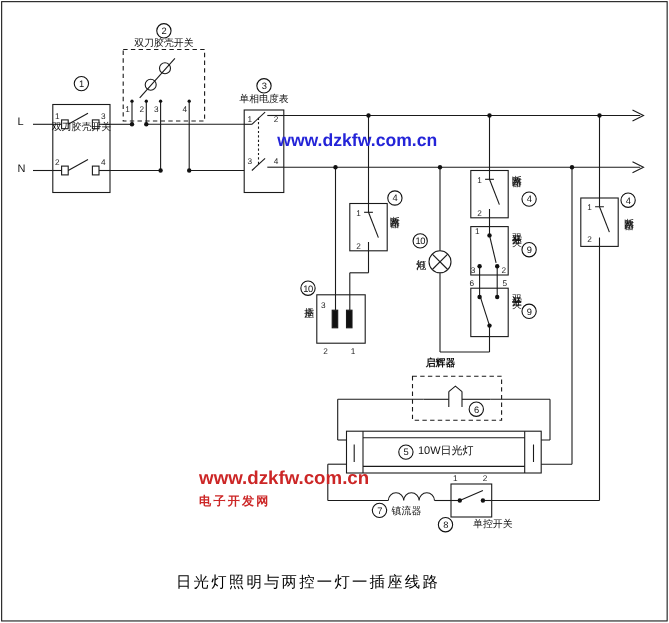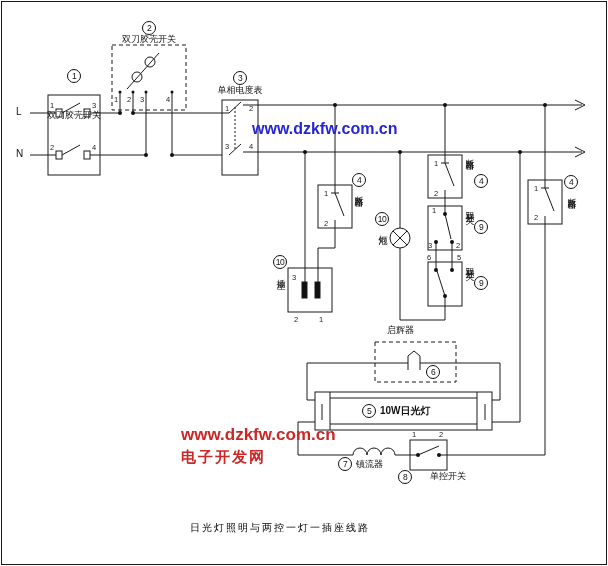--- a/index.html
+++ b/index.html
@@ -10,23 +10,23 @@
   .tnum{font-family:"Liberation Sans",sans-serif;font-size:7.5px;fill:#222;stroke:none;}
   .lbl{position:absolute;font-size:9px;line-height:11px;color:#111;white-space:nowrap;}
   .ctr{text-align:center;}
   .vlbl{position:absolute;writing-mode:vertical-rl;text-orientation:upright;
         font-size:9px;letter-spacing:1px;color:#111;}
   .circ{position:absolute;box-sizing:border-box;width:14px;height:14px;border:1px solid #111;
         border-radius:50%;font-size:8.5px;line-height:12px;text-align:center;background:#fff;
         letter-spacing:-0.5px;}
   .wm-blue{position:absolute;left:252px;top:120px;font-size:16px;font-weight:bold;}
   .wm-red-url{position:absolute;left:181px;top:425px;font-size:17px;font-weight:bold;}
-  .wm-red-name{position:absolute;left:181px;top:448px;font-size:15px;font-weight:bold;letter-spacing:2px;}
+  .wm-red-name{position:absolute;left:181px;top:448px;font-size:11px;font-weight:bold;letter-spacing:2px;}
   .title{position:absolute;left:0;top:521px;width:560px;text-align:center;
-         font-size:10px;letter-spacing:2px;color:#000;}
+         font-size:14px;letter-spacing:2px;color:#000;}
   .buslbl{position:absolute;font-size:10px;}
 </style>
 </head>
 <body>
 
 <div id="canvas">
 
   <svg id="diagram-svg" width="608" height="566" viewBox="0 0 608 566">
     <g class="wires">
       <rect x="1.5" y="1.5" width="605" height="563"></rect>
@@ -233,25 +233,25 @@
 
   <div class="circ" style="left:564px;top:175px;">4</div>
   <div class="vlbl" style="left:565px;top:191px;">断路器</div>
 
   <div class="circ" style="left:375px;top:212px;">10</div>
   <div class="vlbl" style="left:376px;top:228px;">灯泡</div>
 
   <div class="circ" style="left:273px;top:255px;">10</div>
   <div class="vlbl" style="left:274px;top:272px;">插座</div>
 
-  <div class="lbl" style="left:387px;top:325px;">启辉器</div>
+  <div class="lbl" style="left:387px;top:325px;font-weight:bold;">启辉器</div>
   <div class="circ" style="left:426px;top:365px;">6</div>
 
   <div class="circ" style="left:362px;top:404px;">5</div>
-  <div class="lbl" style="left:380px;top:405px;font-size:10px;font-weight:bold;">10W日光灯</div>
+  <div class="lbl" style="left:380px;top:405px;font-size:10px;">10W日光灯</div>
 
   <div class="circ" style="left:338px;top:457px;">7</div>
   <div class="lbl" style="left:356px;top:459px;text-align:right;">镇流器</div>
 
   <div class="circ" style="left:398px;top:470px;">8</div>
   <div class="lbl" style="left:430px;top:471px;">单控开关</div>
 
   <div class="wm-blue" style="color: rgb(36, 36, 216);">www.dzkfw.com.cn</div>
   <div class="wm-red-url" style="color: rgb(204, 38, 38);">www.dzkfw.com.cn</div>
   <div class="wm-red-name" style="color: rgb(204, 38, 38);">电子开发网</div>

